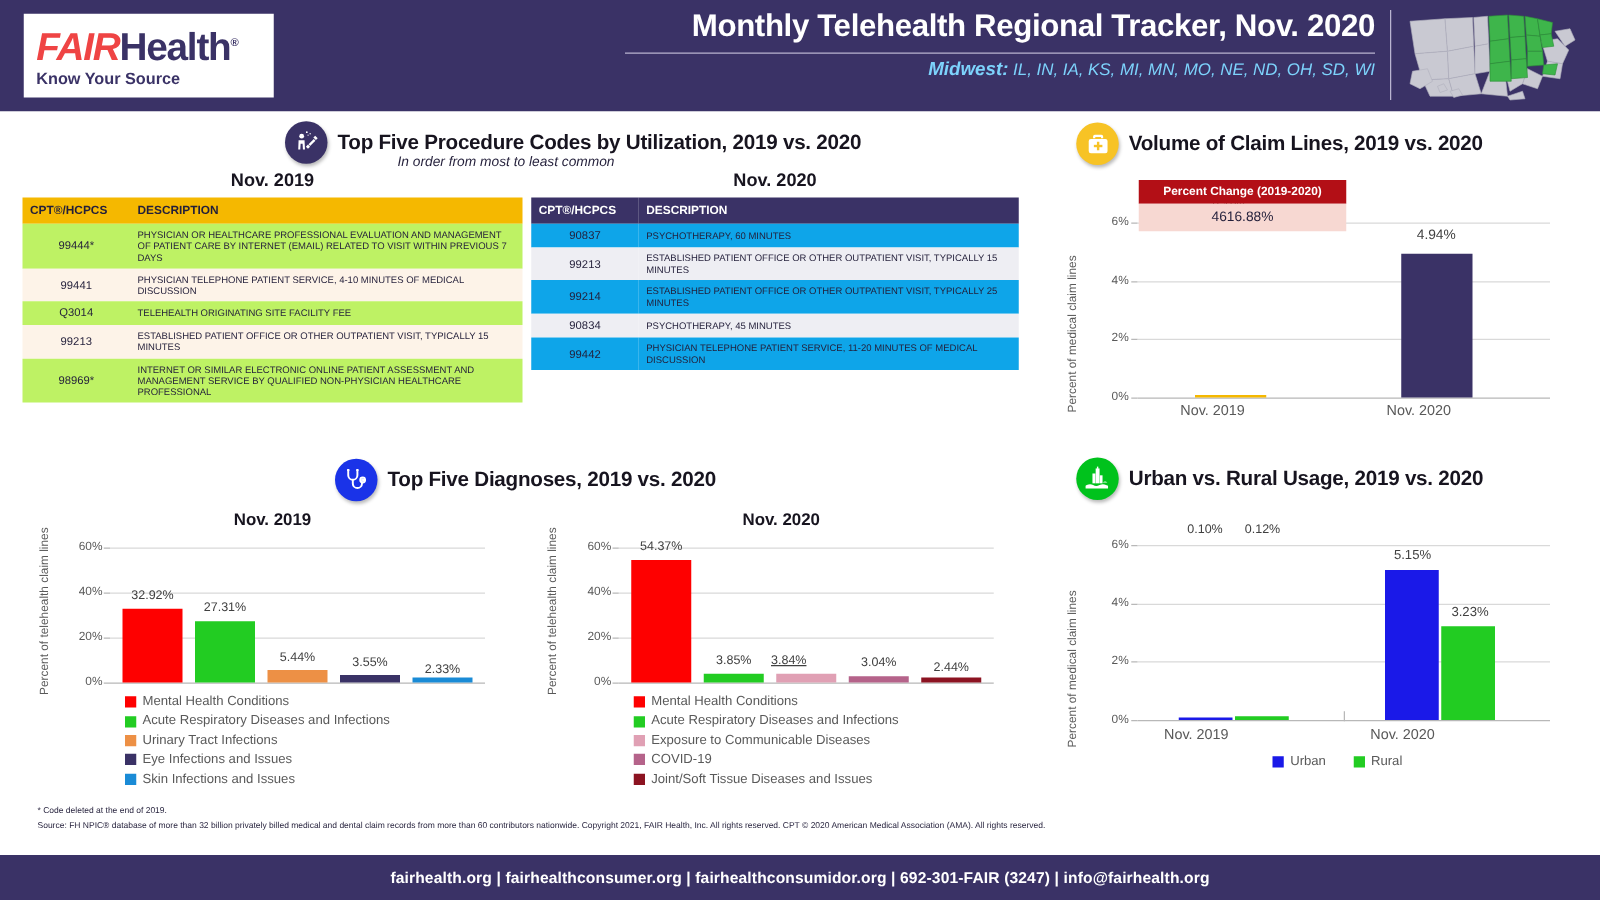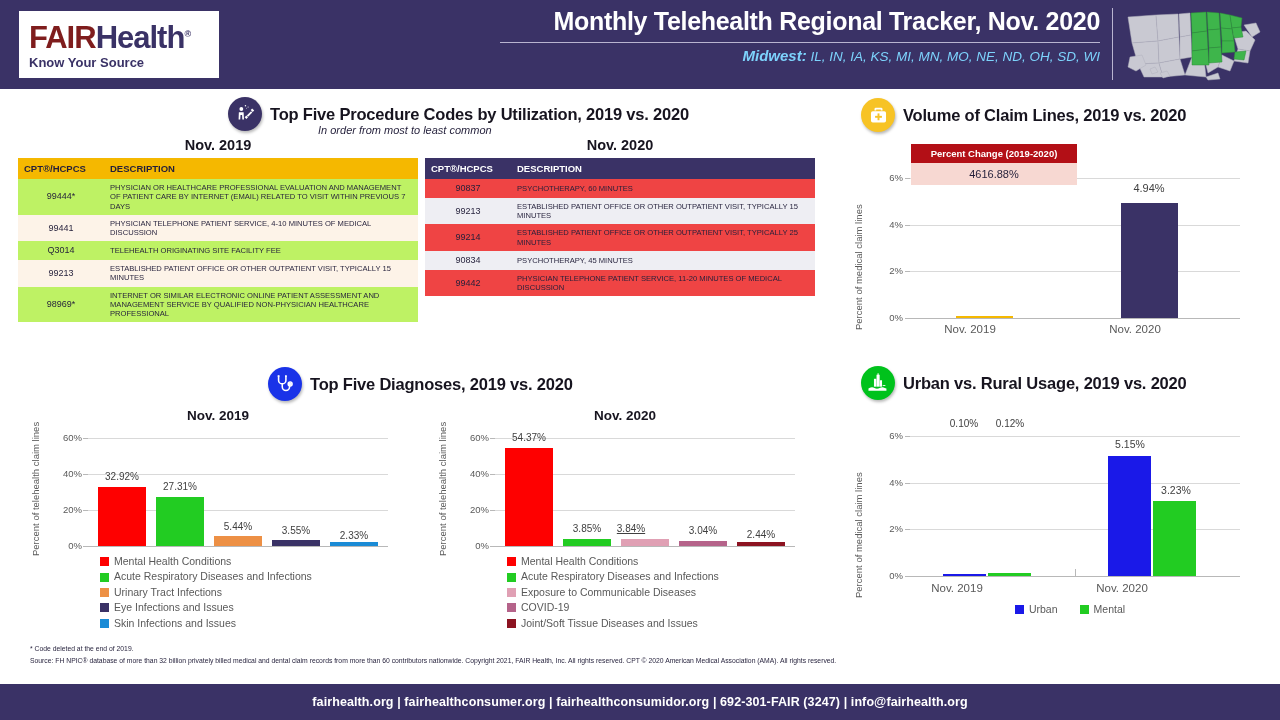--- a/index.html
+++ b/index.html
@@ -16,21 +16,21 @@
     position:absolute; left:0; top:0; width:1280px; height:89px;
     background:#3a3266;
     display:flex; align-items:center;
   }
   .logo-box {
     position:absolute; left:19px; top:11px; width:200px; height:67px;
     background:#ffffff; display:flex; flex-direction:column;
     justify-content:center; padding-left:10px;
   }
   .logo-main { font-size:31px; font-weight:bold; letter-spacing:-1px; line-height:30px; color:#3a3266; white-space:nowrap;}
-  .logo-main .fair { color:#7f1d1d; }
+  .logo-main .fair { color:#ef4444;font-style:italic; }
   .logo-sup { font-size:9px; vertical-align:super; }
   .logo-sub { font-size:13px; font-weight:bold; color:#3a3266; line-height:15px; margin-top:2px; }
   .header-titles {
     position:absolute; left:500px; top:6px; width:600px; text-align:right;
   }
   .h-title {
     color:#ffffff; font-size:25px; font-weight:bold; line-height:30px;
     letter-spacing:-0.3px; white-space:nowrap;
   }
   .h-rule { border-bottom:1.5px solid #b9b4d0; margin:6px 0 4px 0; width:100%; }
@@ -66,21 +66,21 @@
   }
   table.codes td.code { font-size:9px; text-align:center; }
 
   .tbl2019 { position:absolute; left:18px; top:158px; width:400px; }
   .tbl2019 th { background:#f5b800; }
   .tbl2019 tr.r-odd td { background:#bef264; }
   .tbl2019 tr.r-even td { background:#fdf3e8; }
 
   .tbl2020 { position:absolute; left:425px; top:158px; width:390px; }
   .tbl2020 th { background:#3a3266; color:#ffffff !important; }
-  .tbl2020 tr.r-odd td { background:#ef4444; }
+  .tbl2020 tr.r-odd td { background:#0ea5e9; }
   .tbl2020 tr.r-even td { background:#eeeef3; }
 
   
   .diag-head { position:absolute; left:268px; top:367px; }
   .chart-year { font-size:13.5px; font-weight:bold; text-align:center; color:#17141f; }
 
   .chartbox { position:absolute; }
   .ylab {
     position:absolute; font-size:9.5px; color:#595959;
     transform:rotate(-90deg); transform-origin:left top; white-space:nowrap;
@@ -480,21 +480,21 @@
   <div class="cat-lab" style="left:47px;  top:174px; width:130px;">Nov. 2019</div>
   <div class="cat-lab" style="left:212px; top:174px; width:130px;">Nov. 2020</div>
 
   <div class="legend legend-h" style="left:95px; top:194px; width:260px;">
     <div class="legend-row">
         <span class="legend-sw" style="background:#1a19e8;"></span>
         <span>Urban</span>
       </div>
     <div class="legend-row">
         <span class="legend-sw" style="background:#22cc22;"></span>
-        <span>Mental</span>
+        <span>Rural</span>
       </div>
   </div>
 </div>
 
 <div class="footnotes">
   <div class="fn">* Code deleted at the end of 2019.</div>
   <div class="fn">Source: FH NPIC® database of more than 32 billion privately billed medical and dental claim records from more than 60 contributors nationwide. Copyright 2021, FAIR Health, Inc. All rights reserved. CPT © 2020 American Medical Association (AMA). All rights reserved.</div>
 </div>
 
 <div class="footer">

